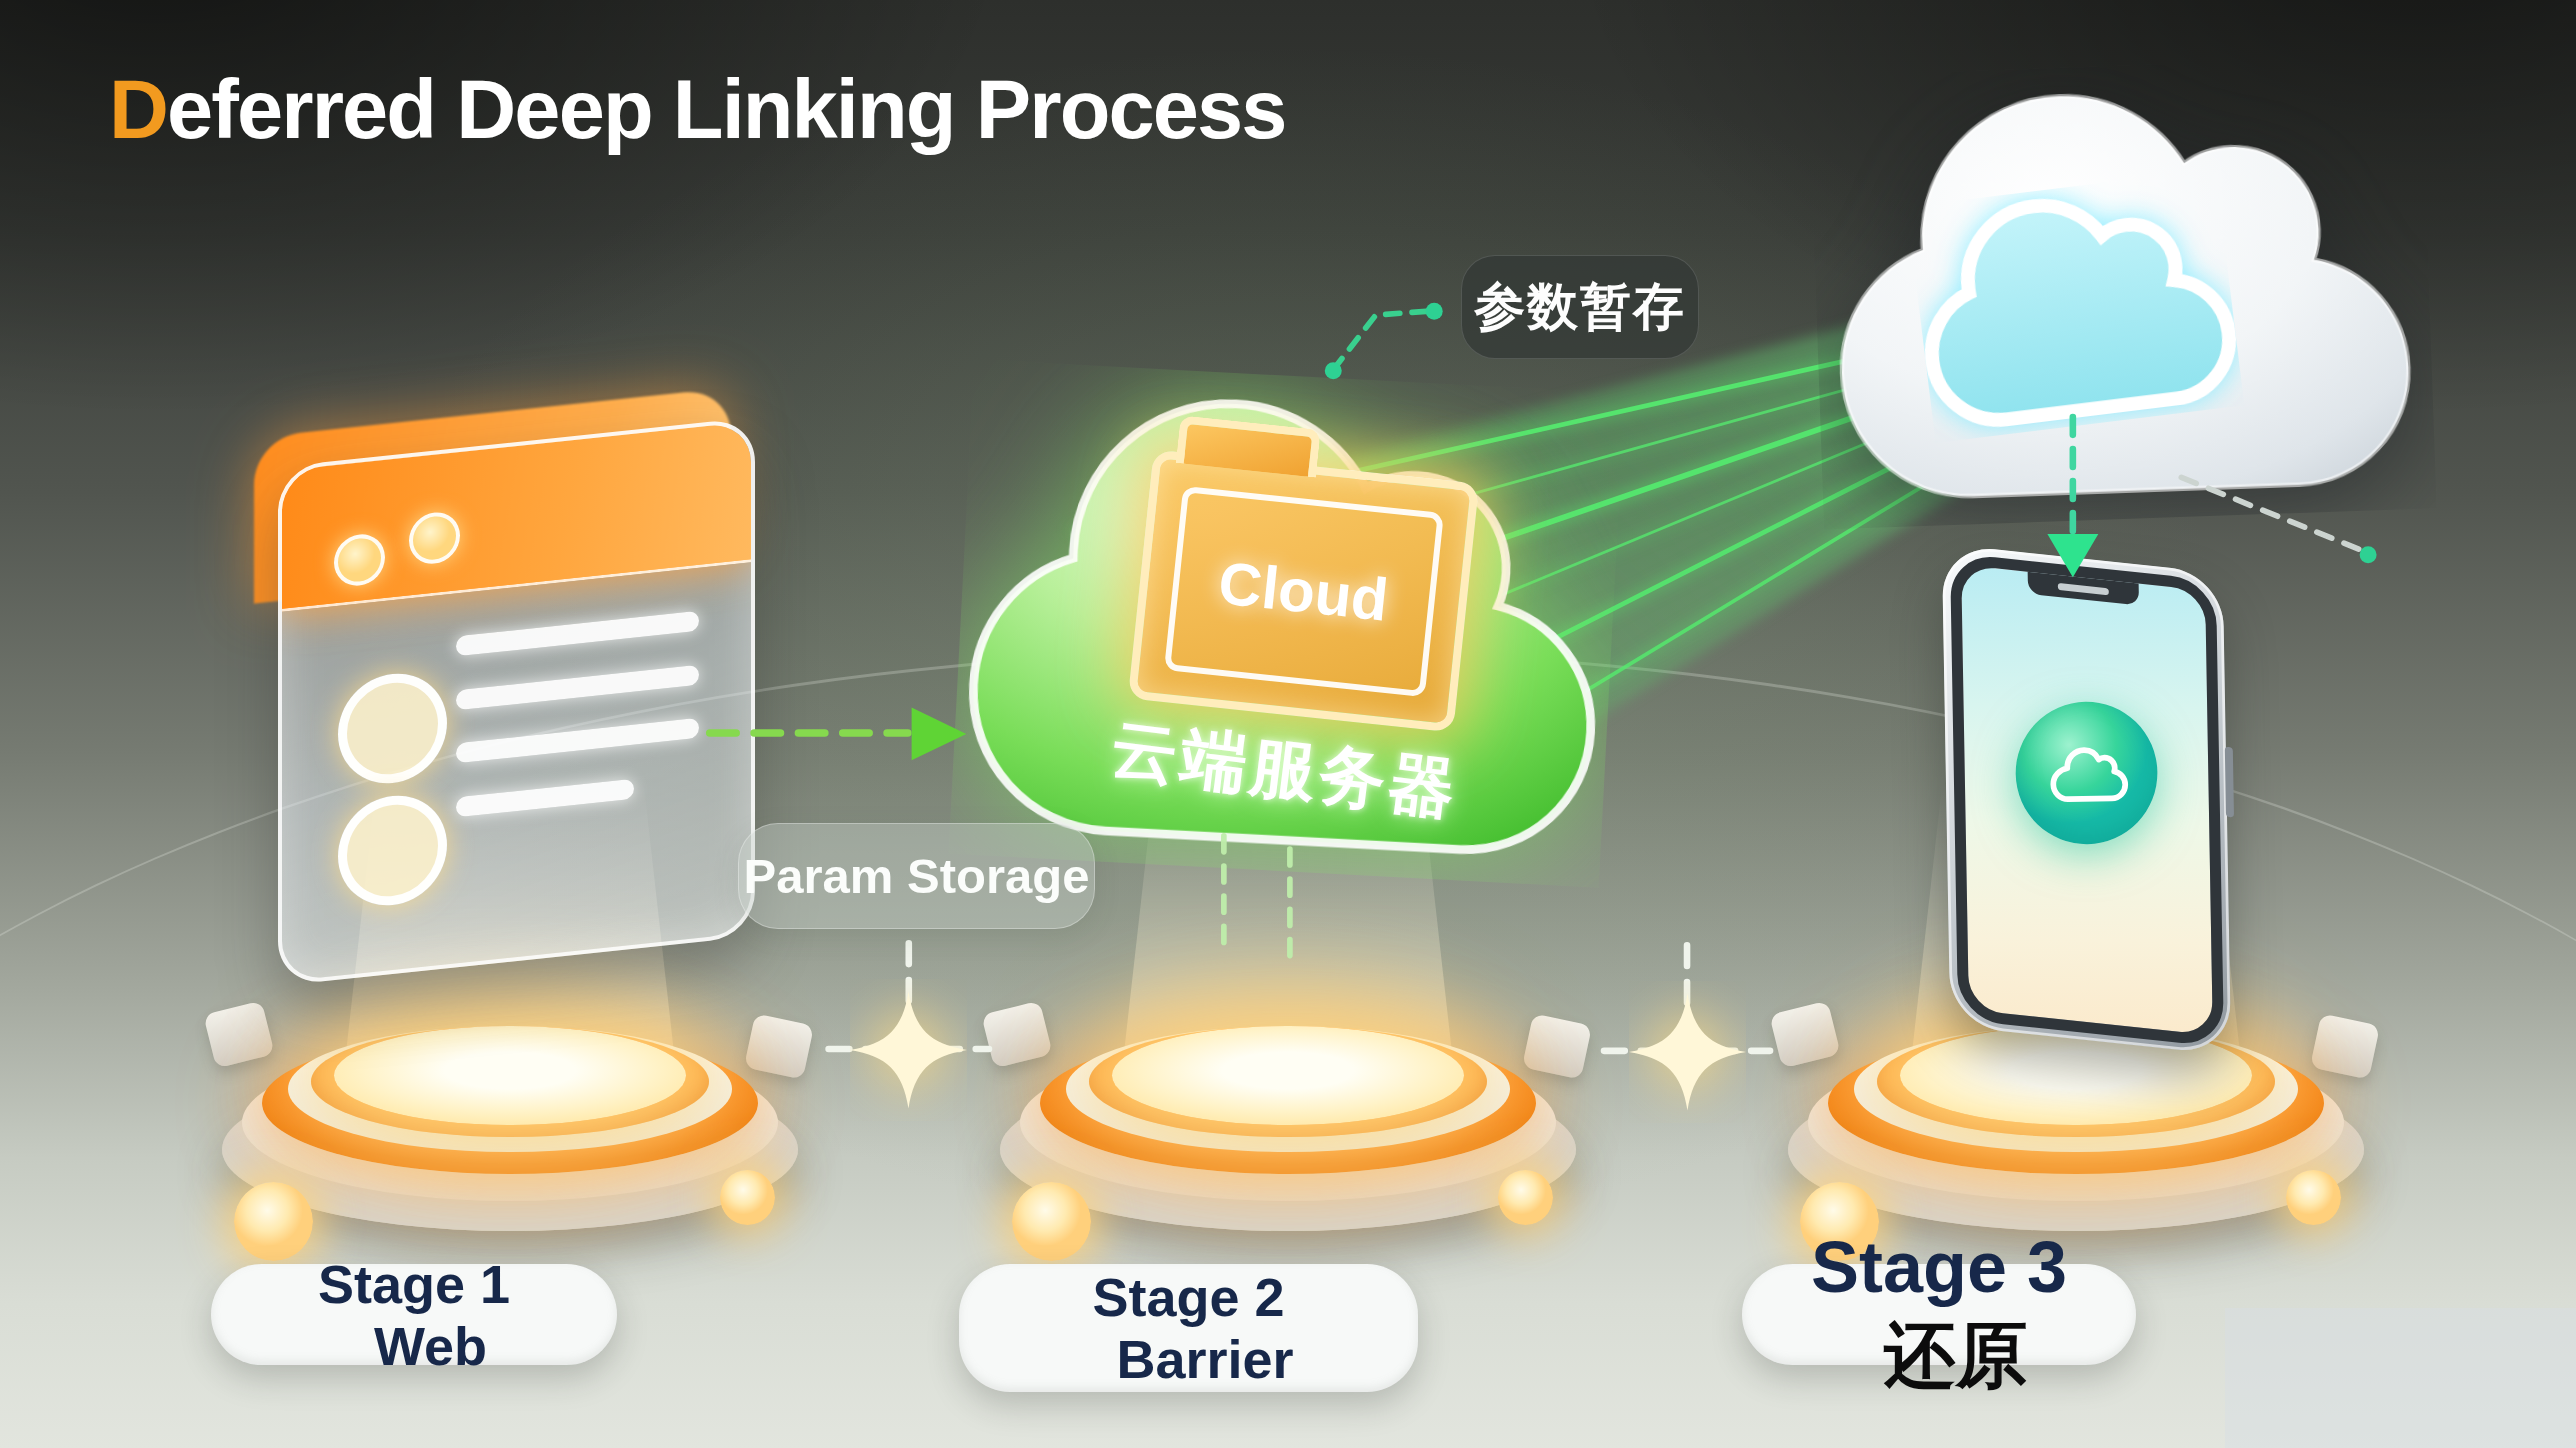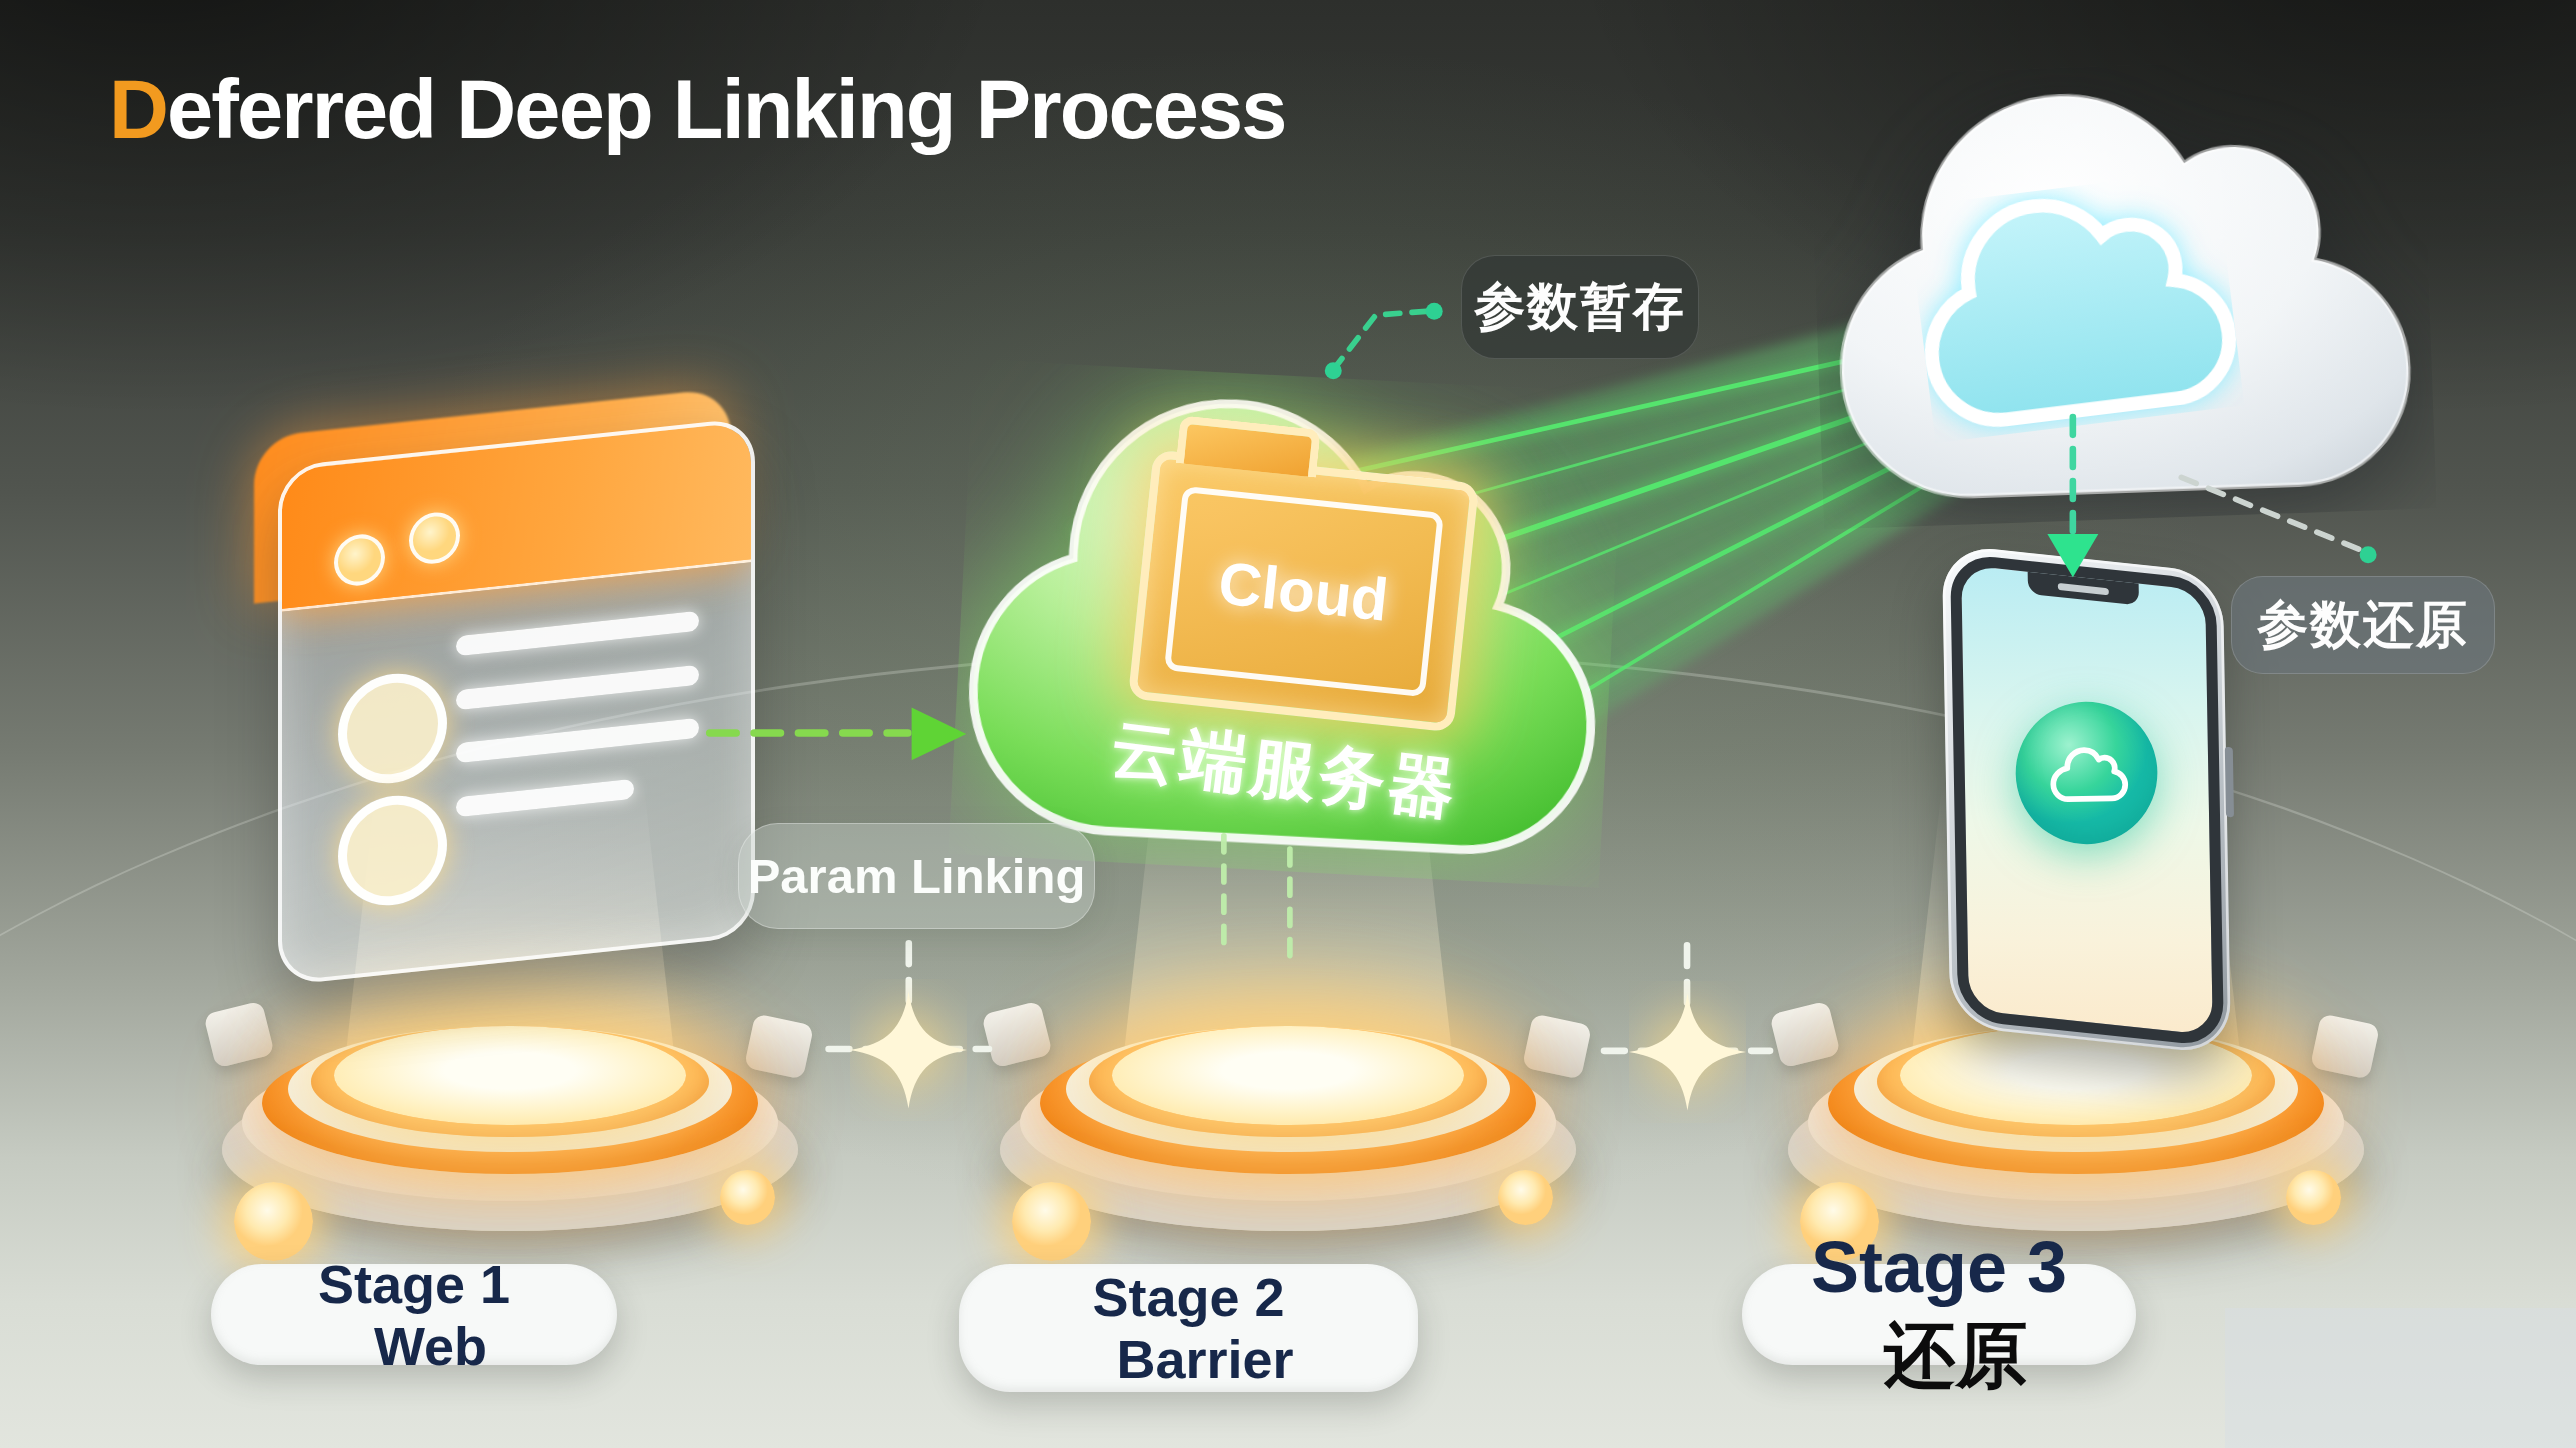--- a/index.html
+++ b/index.html
@@ -274,25 +274,22 @@
   <svg class="svg-abs" style="left:850px;top:979px;" width="117" height="142" viewBox="0 0 120 120">
     <path d="M60 0 C66 38 82 54 120 60 C82 66 66 82 60 120 C54 82 38 66 0 60 C38 54 54 38 60 0 Z" fill="#fff7d8" style="filter:drop-shadow(0 0 26px rgba(255,220,130,.95))"></path>
   </svg>
   <svg class="svg-abs" style="left:1629px;top:981px;" width="117" height="142" viewBox="0 0 120 120">
     <path d="M60 0 C66 38 82 54 120 60 C82 66 66 82 60 120 C54 82 38 66 0 60 C38 54 54 38 60 0 Z" fill="#fff7d8" style="filter:drop-shadow(0 0 26px rgba(255,220,130,.95))"></path>
   </svg>
 
   <div class="pill pill-dark lbl" style="left:1461px;top:255px;width:238px;height:104px;font-size:51px;letter-spacing:1.9px;">
       <span>参数暂存</span>
     </div>
-  <div class="pill pill-dark2 lbl" style="left:2231px;top:576px;width:264px;height:98px;font-size:51px;letter-spacing:1.9px;">
-      <span>参数还原</span>
-    </div>
   <div class="pill pill-glass lbl" style="left:738px;top:823px;width:357px;height:106px;font-size:49px;">
-      <span>Param Linking</span>
+      <span>Param Storage</span>
     </div>
 
   <div class="pill pill-stage lbl" style="left:211px;top:1264px;width:406px;height:101px;font-size:54px;">
     <span>Stage 1</span>
     <span class="sfx">Web</span>
   </div>
   <div class="pill pill-stage lbl" style="left:959px;top:1264px;width:459px;height:128px;font-size:54px;">
     <span>Stage 2</span>
     <span class="sfx">Barrier</span>
   </div>

